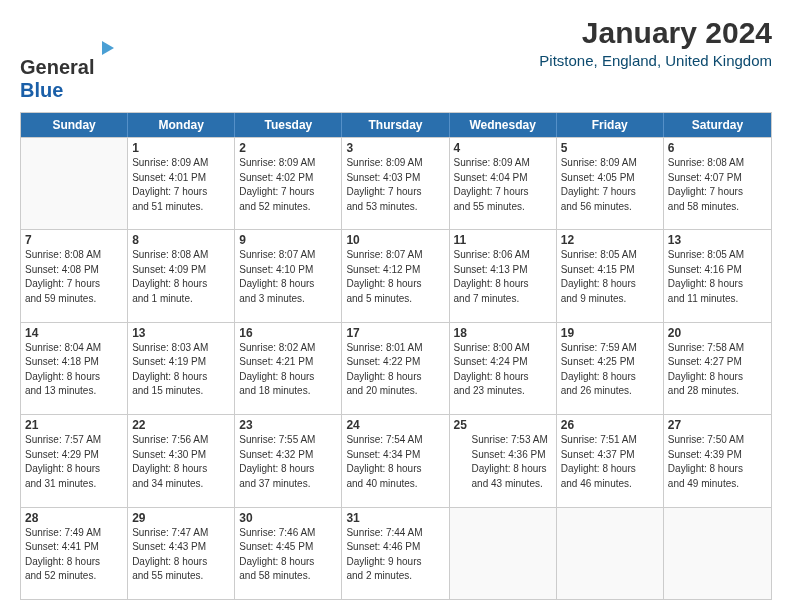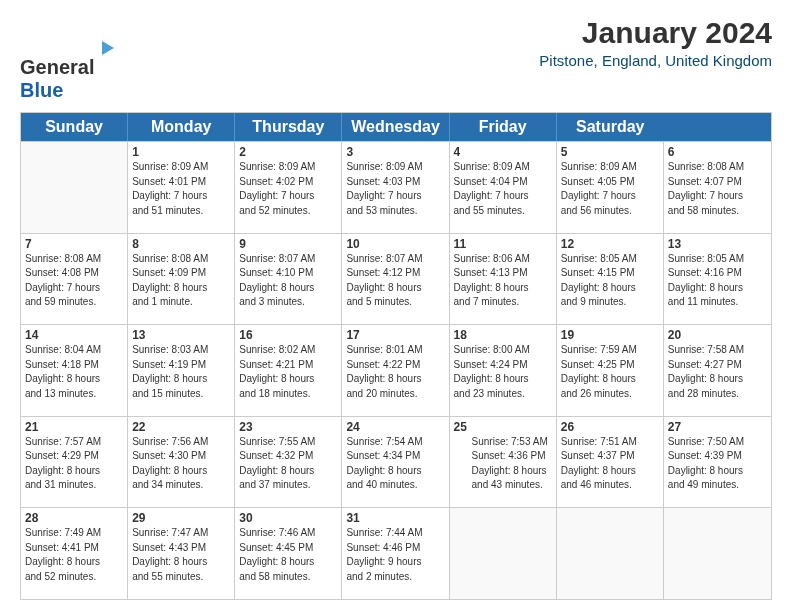--- a/index.html
+++ b/index.html
@@ -47,21 +47,21 @@
       flex-direction: column;
       border: 1px solid #ccc;
     }
     .cal-header {
       display: grid;
       grid-template-columns: repeat(7, 1fr);
       background: #2a6fad;
     }
     .cal-header-cell {
       color: #fff;
-      font-size: 16px;
+      font-size: 12px;
       font-weight: bold;
       text-align: center;
       padding: 5px 2px;
       border-right: 1px solid #5590c8;
     }
     .cal-header-cell:last-child { border-right: none; }
     .cal-body {
       flex: 1;
       display: flex;
       flex-direction: column;
@@ -118,20 +118,21 @@
     <div class="title-area">
       <div class="month-title">January 2024</div>
       <div class="location-title">Pitstone, England, United Kingdom</div>
     </div>
   </div>
 
   <div class="calendar">
     <div class="cal-header">
     <div class="cal-header-cell">Sunday</div>
         <div class="cal-header-cell">Monday</div>
+        <div class="cal-header-cell">Tuesday</div>
         <div class="cal-header-cell">Thursday</div>
         <div class="cal-header-cell">Wednesday</div>
         <div class="cal-header-cell">Friday</div>
         <div class="cal-header-cell">Saturday</div>
       </div>
     <div class="cal-body">
     <div class="cal-row">
           <div class="cal-cell empty"></div>
           <div class="cal-cell">
             <div class="day-num">1</div>

